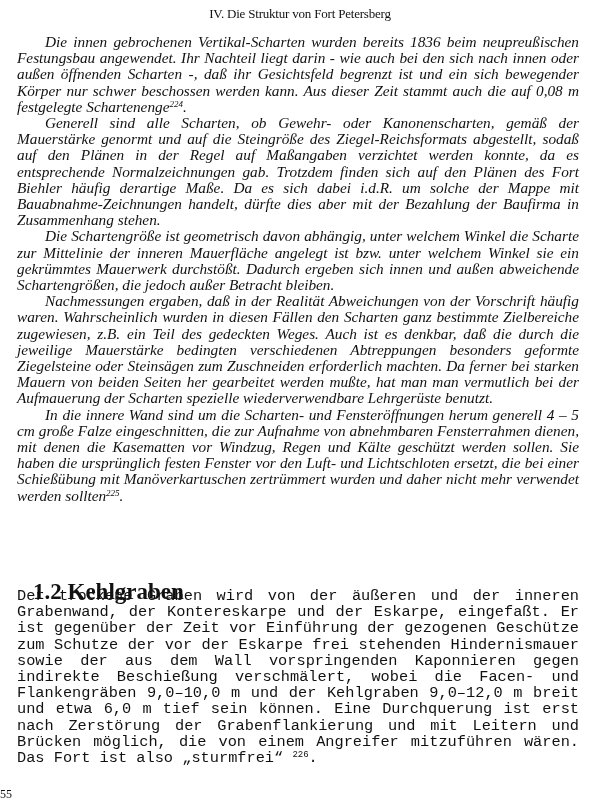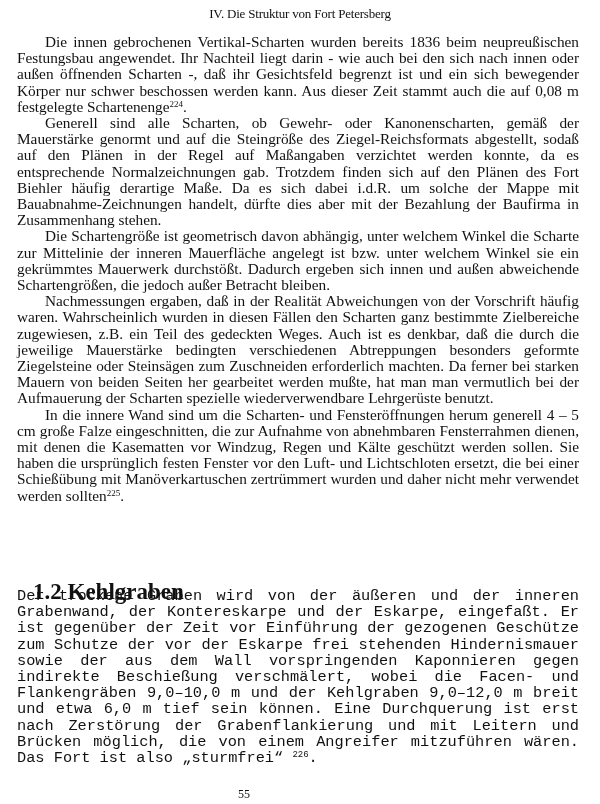--- a/index.html
+++ b/index.html
@@ -33,20 +33,21 @@
       line-height: 16.2px;
       text-align: justify;
       hyphens: manual;
     }
     .para {
       margin: 0;
       text-indent: 0;
     }
     .para.indent {
       text-indent: 28px;
+      font-style: italic;
     }
     sup {
       font-size: 9px;
       line-height: 0;
       vertical-align: 5px;
     }
     .section-heading {
       position: absolute;
       top: 566px;
       left: 17px;
@@ -63,21 +64,20 @@
       font-size: 15.3px;
       line-height: 16.2px;
       text-align: justify;
       font-family: Liberation Mono, monospace;
     }
     .page-number {
       position: absolute;
       top: 787px;
       left: 0;
       width: 488px;
-      text-align: center;
       font-size: 12px;
     }
   </style>
 </head>
 <body>
 
 <div class="running-header">IV. Die Struktur von Fort Petersberg</div>
 
 <div class="body-text">
   <p class="para indent"><span>Die innen gebrochenen Vertikal-Scharten wurden bereits 1836 beim neupreußi­schen Festungsbau angewendet. Ihr Nachteil liegt darin - wie auch bei den sich nach innen oder außen öffnenden Scharten -, daß ihr Gesichtsfeld begrenzt ist und ein sich bewegender Körper nur schwer beschossen werden kann. Aus dieser Zeit stammt auch die auf 0,08 m festgelegte Schartenenge</span><sup>224</sup><span>.</span></p>

